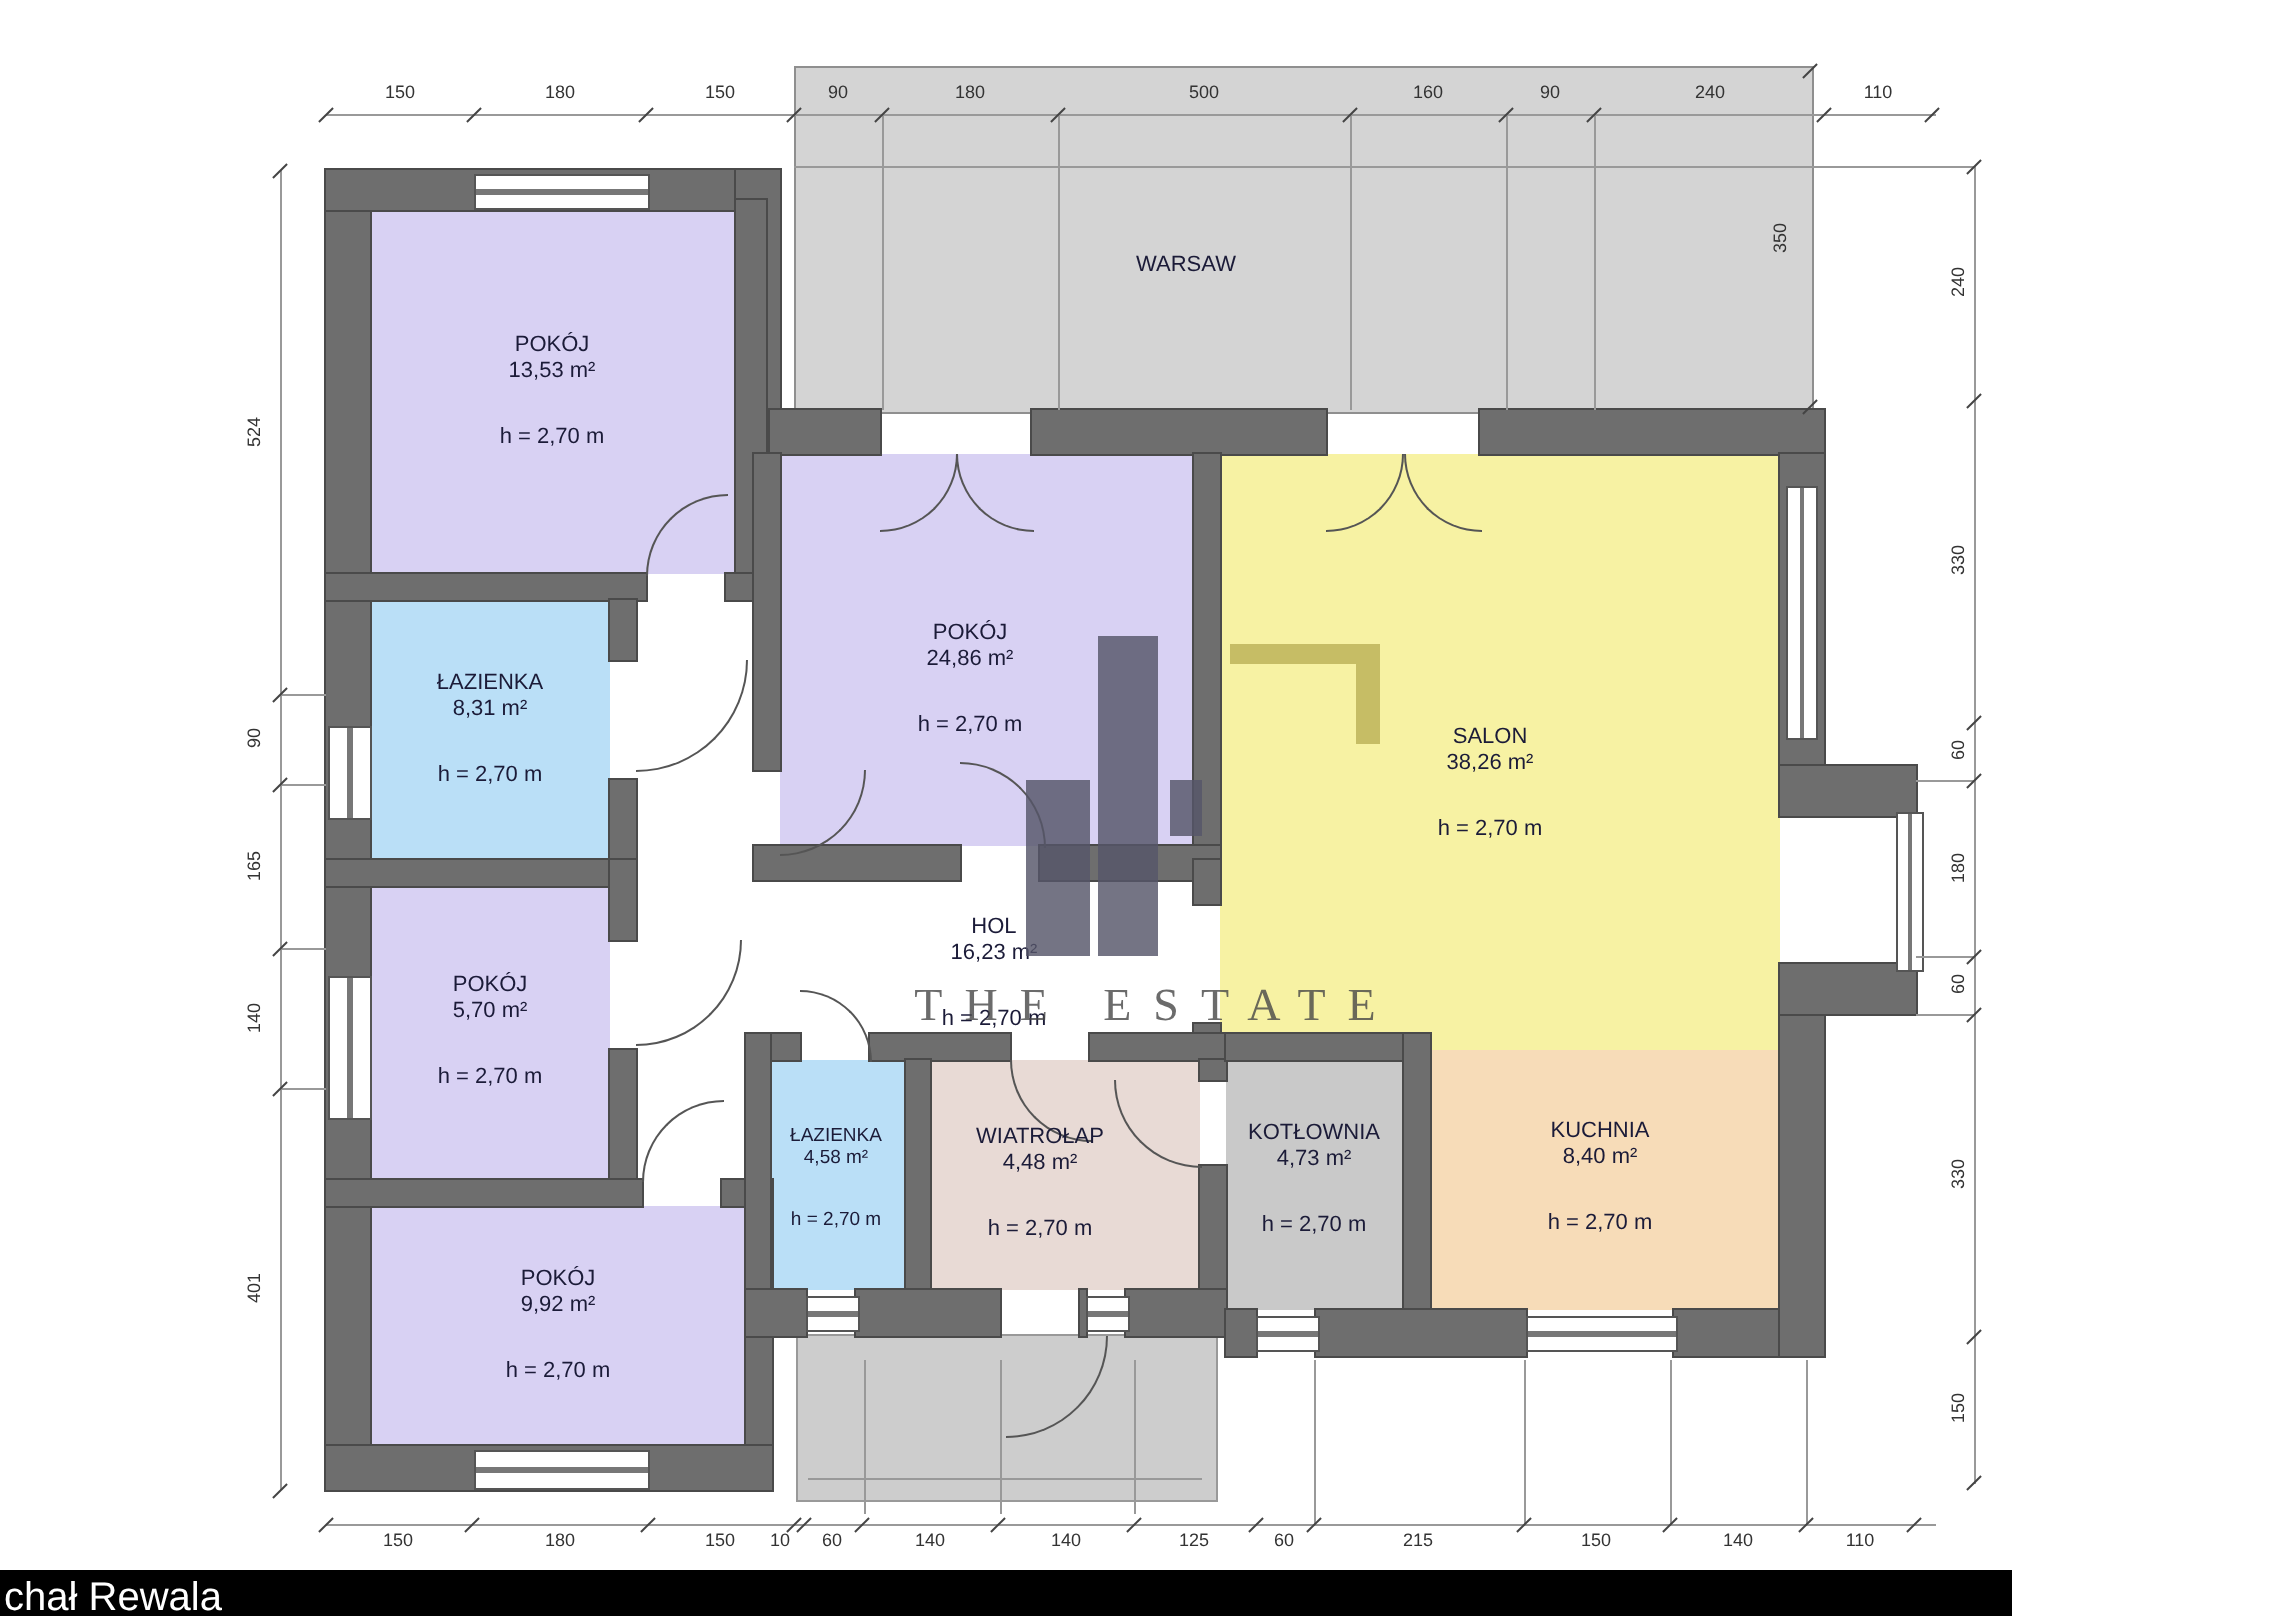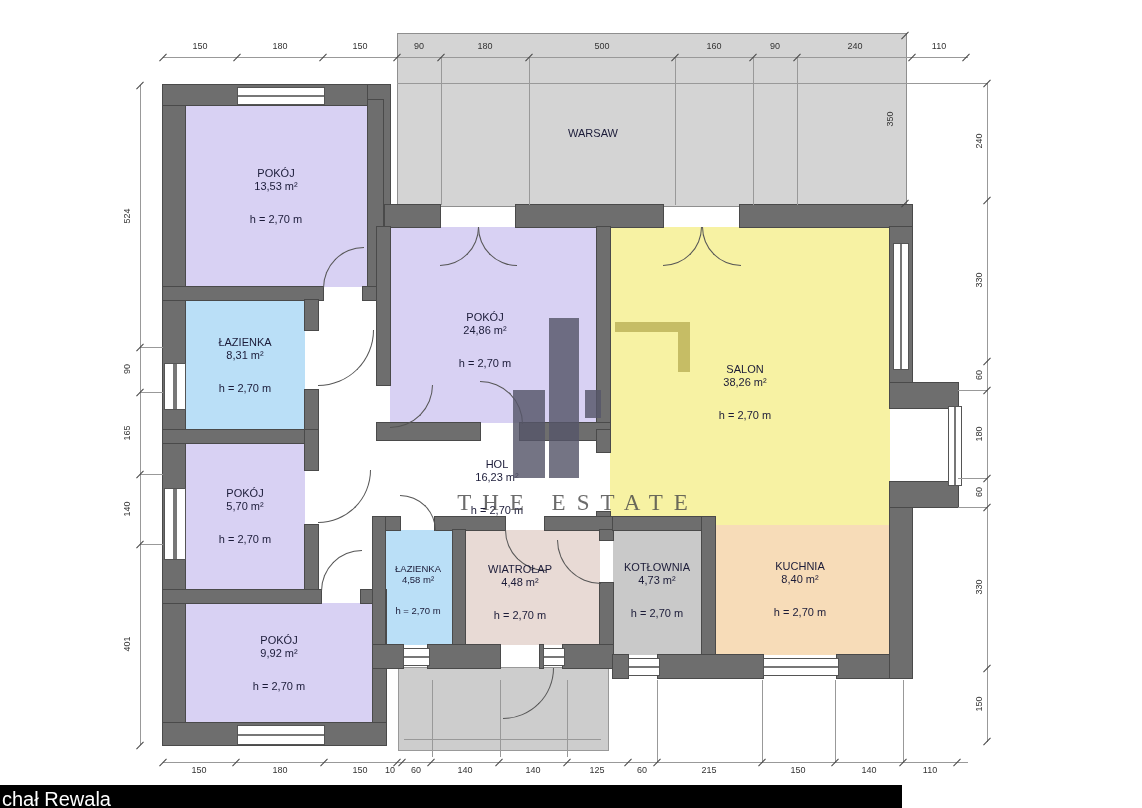--- a/index.html
+++ b/index.html
@@ -26,21 +26,21 @@
   .dl{position:absolute;transform:translate(-50%,-50%);font-size:9px;color:#333;white-space:nowrap;}
   .dlv{position:absolute;transform:translate(-50%,-50%) rotate(-90deg);font-size:9px;color:#333;white-space:nowrap;}
   .wmb{position:absolute;background:rgba(85,85,105,0.82);}
   .wmo{position:absolute;background:rgba(150,135,40,0.5);}
   .wmt1{position:absolute;left:428px;top:490px;width:300px;text-align:center;
         font-family:"Liberation Serif",serif;font-size:23px;letter-spacing:11px;
         color:rgba(70,70,70,0.8);}
   .wmt2{position:absolute;left:428px;top:515px;width:300px;text-align:center;
         font-family:"Liberation Serif",serif;font-size:13px;letter-spacing:8px;
         color:rgba(130,130,130,0.9);}
-  #footerbar{position:absolute;left:0;top:785px;width:902px;height:23px;background:#000;overflow:hidden;}
+  #footerbar{position:absolute;left:0;top:785px;width:1006px;height:23px;background:#000;overflow:hidden;}
   #footerbar .author{position:absolute;left:2px;top:3px;font-size:20px;color:#fff;}
   .flogo{position:absolute;background:#fff;}
 </style>
 </head>
 <body>
 
 <div id="plan">
 
   <div class="room" style="left:397px;top:33px;width:508px;height:172px;background:#d4d4d4;border:1px solid #8f8f8f;"></div>
   <div class="room" style="left:398px;top:667px;width:209px;height:82px;background:#cdcdcd;border:1px solid #999;"></div>

